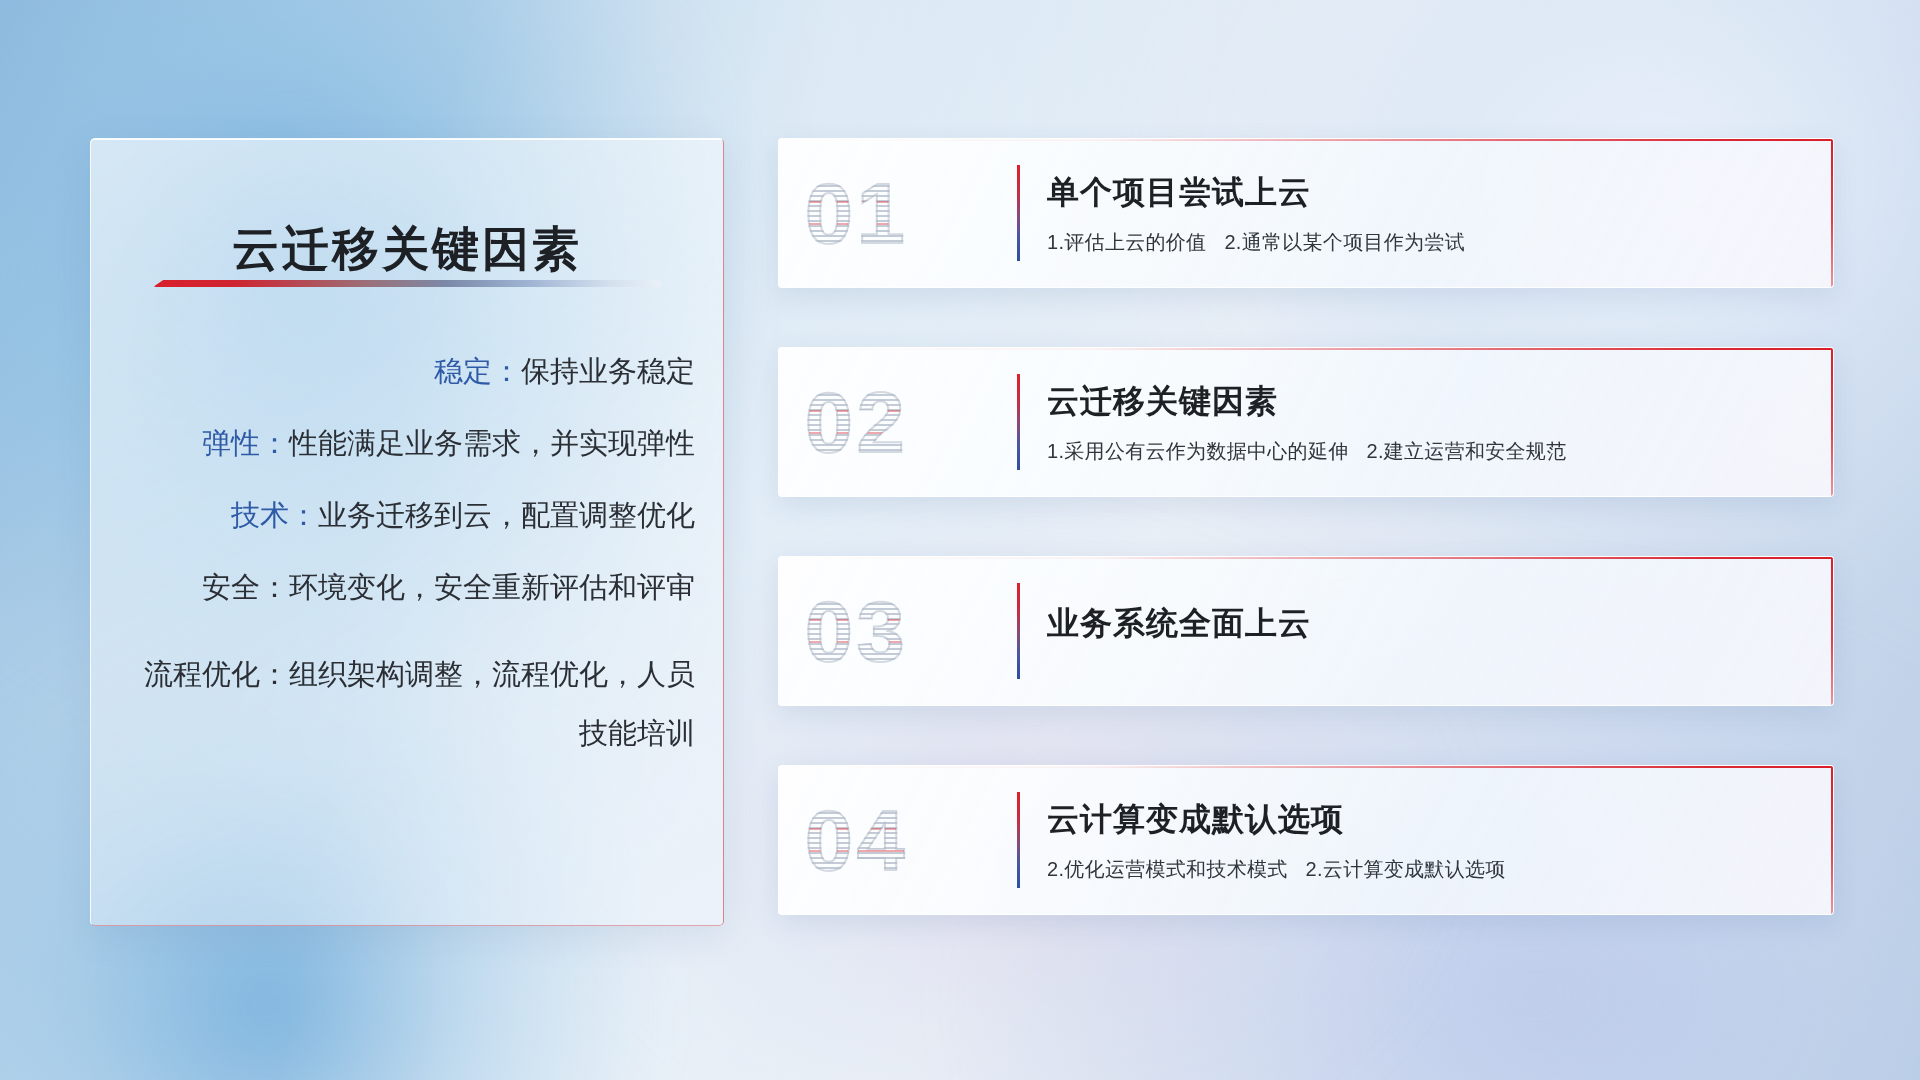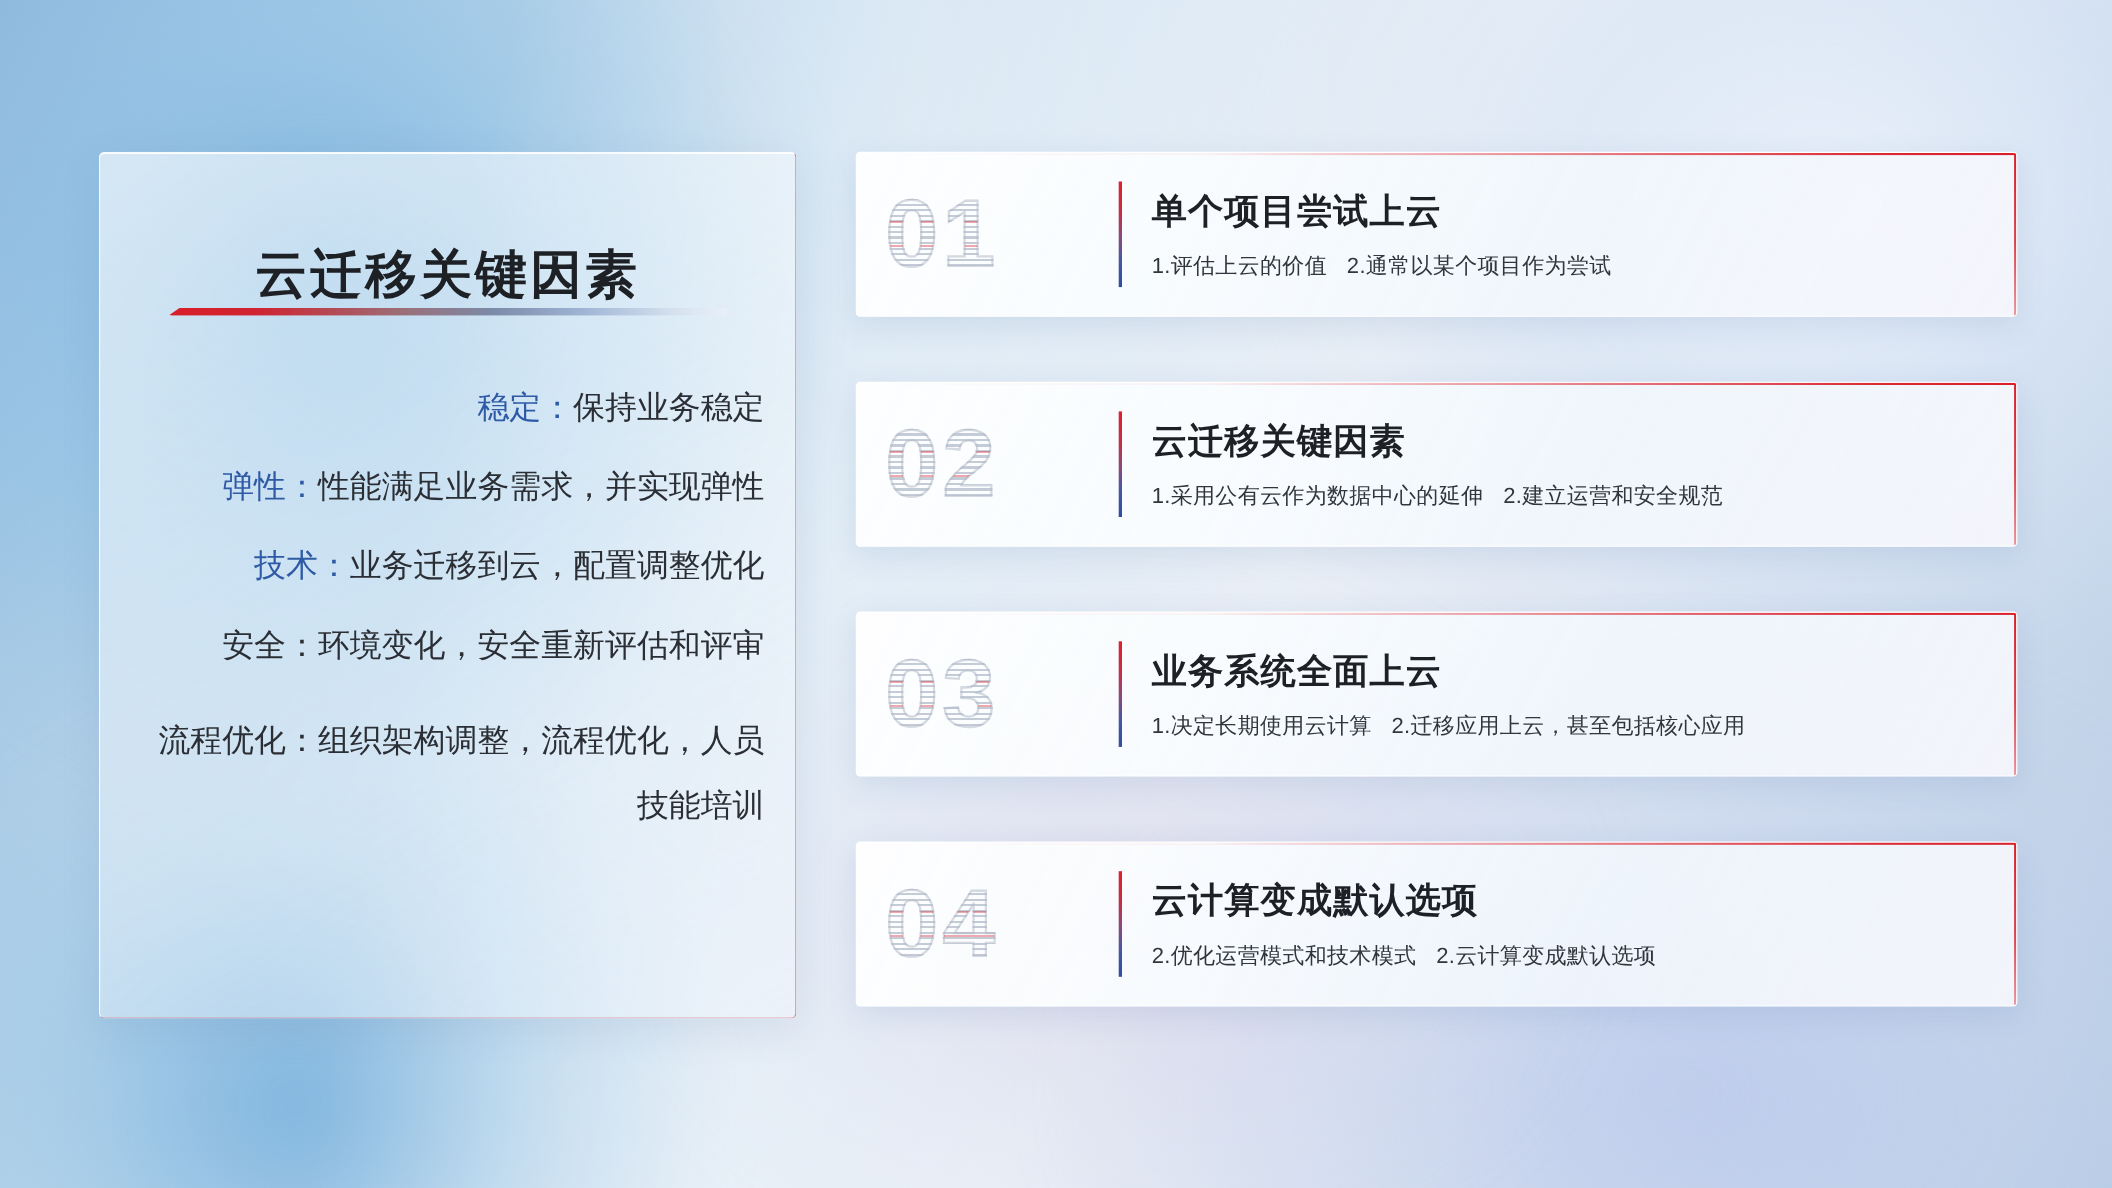--- a/index.html
+++ b/index.html
@@ -335,21 +335,20 @@
         <div class="card-desc"><span>1.采用公有云作为数据中心的延伸</span><span class="gap"></span><span>2.建立运营和安全规范</span></div>
       </div>
     </article>
 
     <article class="card">
       <div class="card-num">03</div>
       <div class="card-num-tint">03</div>
       <div class="card-divider"></div>
       <div class="card-body">
         <div class="card-title">业务系统全面上云</div>
-        <div class="card-desc"><span>1.决定长期使用云计算</span><span class="gap"></span><span>2.迁移应用上云，甚至包括核心应用</span></div>
       </div>
     </article>
 
     <article class="card">
       <div class="card-num">04</div>
       <div class="card-num-tint">04</div>
       <div class="card-divider"></div>
       <div class="card-body">
         <div class="card-title">云计算变成默认选项</div>
         <div class="card-desc"><span>2.优化运营模式和技术模式</span><span class="gap"></span><span>2.云计算变成默认选项</span></div>

